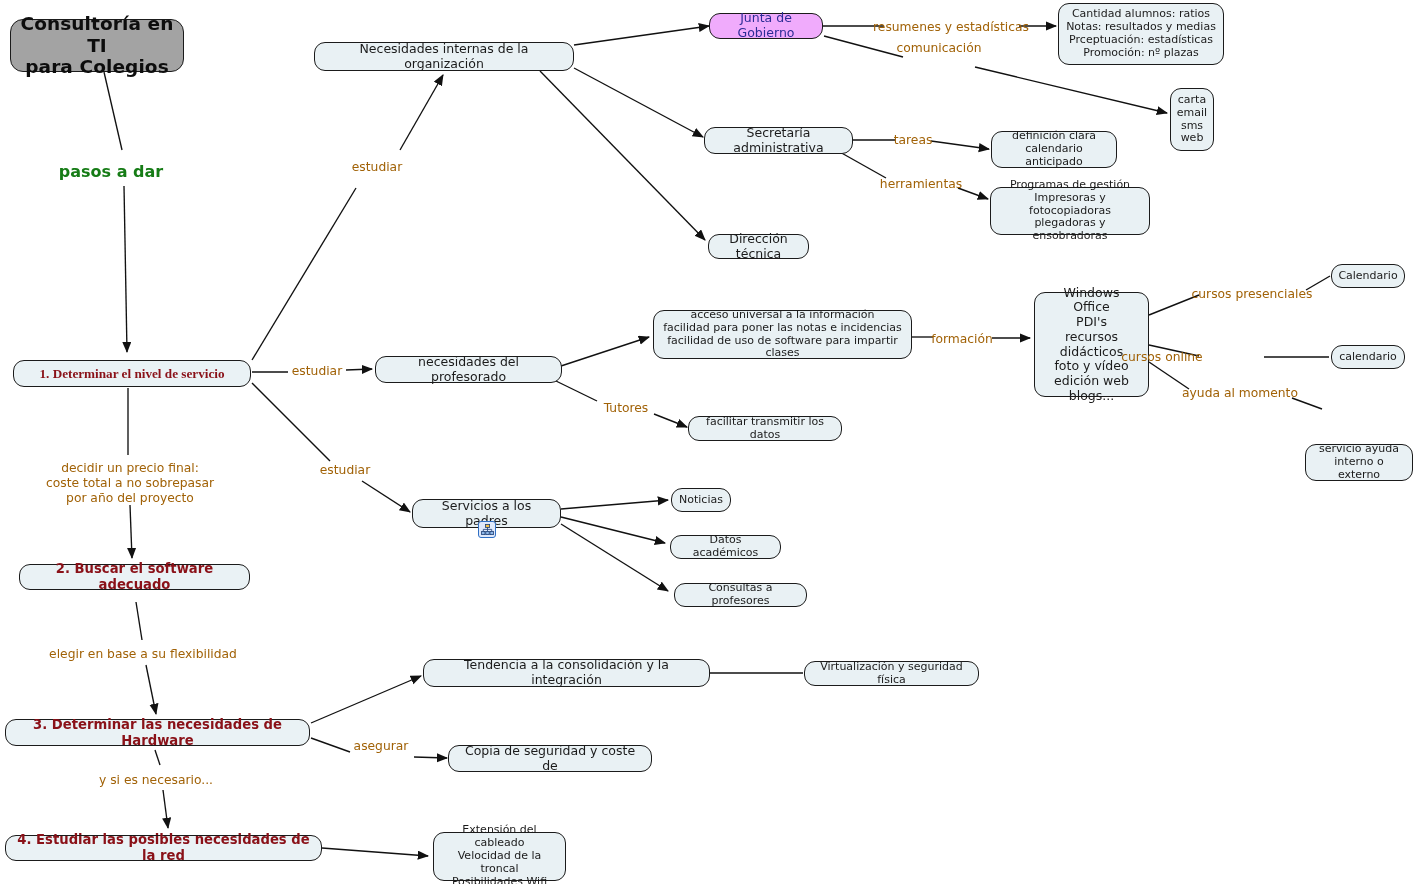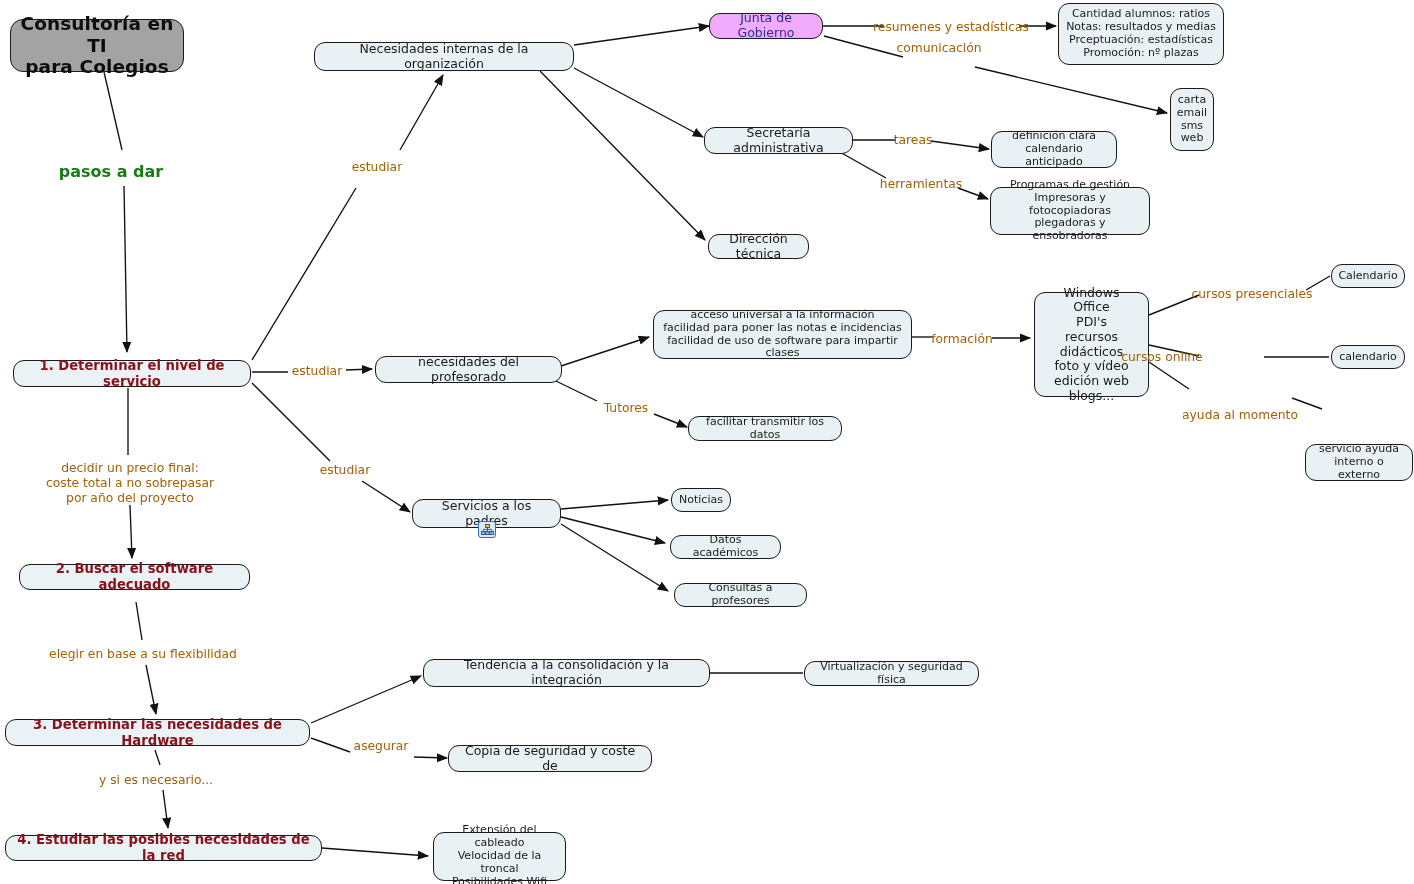--- a/index.html
+++ b/index.html
@@ -226,21 +226,21 @@
   <div class="node small" style="left:990px; top:187px; width:160px; height:48px;">
     <span class="txt">Programas de gestión
 Impresoras y fotocopiadoras
 plegadoras y ensobradoras</span>
   </div>
 
   <div class="node" style="left:708px; top:234px; width:101px; height:25px;">
     <span class="txt">Dirección técnica</span>
   </div>
 
-  <div class="node step" style="left:13px; top:360px; width:238px; height:27px;">
+  <div class="node step" style="left:13px; top:360px; width:238px; height:27px;font-family:Liberation Serif, serif;">
     <span class="txt">1. Determinar el nivel de servicio</span>
   </div>
 
   <div class="node step" style="left:19px; top:564px; width:231px; height:26px;">
     <span class="txt">2. Buscar el software adecuado</span>
   </div>
 
   <div class="node step" style="left:5px; top:719px; width:305px; height:27px;">
     <span class="txt">3. Determinar las necesidades de Hardware</span>
   </div>
@@ -347,21 +347,21 @@
   <div class="elabel" style="left:345px; top:470px;">estudiar</div>
 
   <div class="elabel" style="left:626px; top:408px;">Tutores</div>
 
   <div class="elabel" style="left:962px; top:339px;">formación</div>
 
   <div class="elabel" style="left:1252px; top:294px;">cursos presenciales</div>
 
   <div class="elabel" style="left:1162px; top:357px;">cursos online</div>
 
-  <div class="elabel" style="left:1240px; top:393px;margin-top:22px;">ayuda al momento</div>
+  <div class="elabel" style="left:1240px; top:393px;">ayuda al momento</div>
 
   <div class="elabel" style="left:130px; top:483px;">decidir un precio final:
 coste total a no sobrepasar
 por año del proyecto</div>
 
   <div class="elabel" style="left:143px; top:654px;">elegir en base a su flexibilidad</div>
 
   <div class="elabel" style="left:156px; top:780px;">y si es necesario...</div>
 
   <div class="elabel" style="left:381px; top:746px;">asegurar</div>

